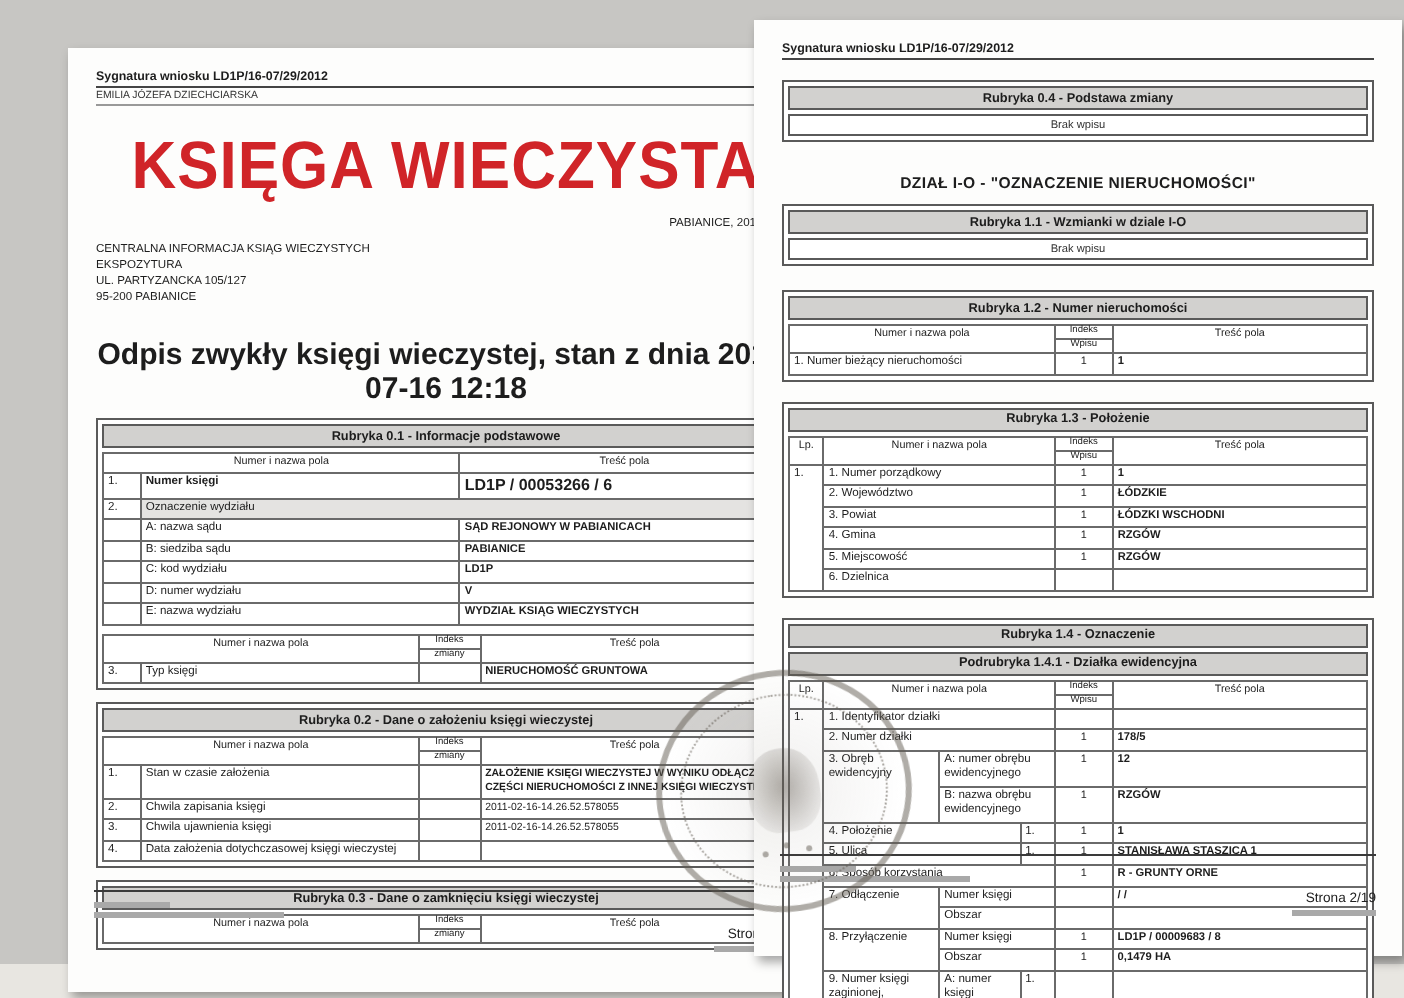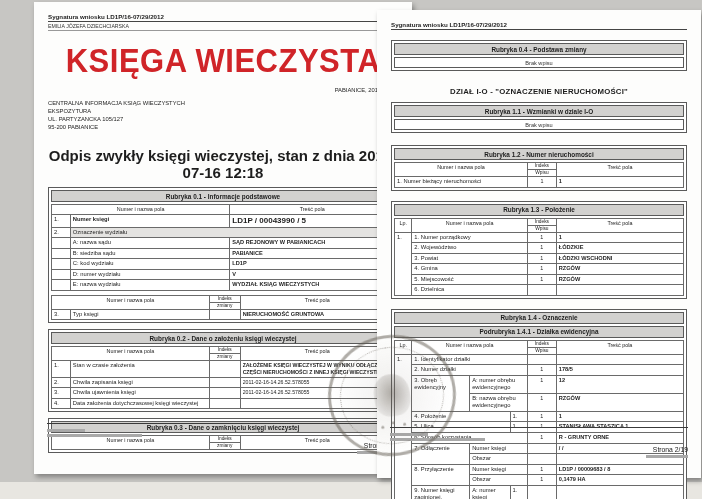--- a/index.html
+++ b/index.html
@@ -2,21 +2,21 @@
 <html><head>
 <meta charset="utf-8">
 <style>
   html,body{margin:0;padding:0;}
   body{
     width:702px;height:499px;position:relative;overflow:hidden;
     background:#c7c6c3;font-family:"Liberation Sans",sans-serif;color:#1d1d1d;
   }
   .floor{position:absolute;left:0;right:0;bottom:0;height:17px;background:#e8e6e1;}
   .page{position:absolute;background:#fdfdfc;box-shadow:2px 3px 5px rgba(0,0,0,.35);box-sizing:border-box;}
-  .page-left{left:34px;top:2px;width:378px;height:472px;padding:11px 14px;}
+  .page-left{left:34px;top:24px;width:378px;height:472px;padding:11px 14px;}
   .page-right{left:377px;top:10px;width:324px;height:468px;padding:11px 14px;}
   .sig{font-size:6.2px;font-weight:bold;border-bottom:1px solid #444;padding-bottom:1px;}
   .signame{font-size:5.2px;color:#333;border-bottom:1px solid #999;padding:1px 0;}
   .doctitle{color:#d02428;font-weight:bold;font-size:31px;text-align:center;letter-spacing:.5px;margin-top:12px;transform:scaleY(1.08);}
   .placedate{font-size:5.8px;text-align:right;margin-top:8px;}
   .issuer{font-size:5.8px;line-height:8px;margin-top:6px;}
   .subtitle{font-weight:bold;font-size:15px;text-align:center;margin-top:16px;}
   .docsection{font-weight:bold;font-size:7.8px;text-align:center;margin-top:16px;letter-spacing:.2px;}
   .box{border:1px solid #5a5a5a;padding:2px;background:#fff;margin-top:6px;}
   .bandbar{border:1px solid #5a5a5a;background:#d2d1cf;font-weight:bold;font-size:6.4px;text-align:center;padding:1.5px 0;}
@@ -77,21 +77,21 @@
           <col style="width:48%">
         </colgroup>
       <tbody>
           <tr class="colhead">
         <td colspan="2">Numer i nazwa pola</td>
         <td>Treść pola</td>
       </tr>
       <tr>
         <td class="num">1.</td>
         <td class="lbl" style="font-weight:bold">Numer księgi</td>
-        <td class="bigval">LD1P / 00043990 / 5</td>
+        <td class="bigval">LD1P / 00053266 / 6</td>
       </tr>
       <tr>
         <td class="num">2.</td>
         <td class="lbl merged" colspan="2">Oznaczenie wydziału</td>
       </tr>
       <tr>
         <td></td>
         <td class="lbl">A: nazwa sądu</td>
         <td class="val">SĄD REJONOWY W PABIANICACH</td>
       </tr>

